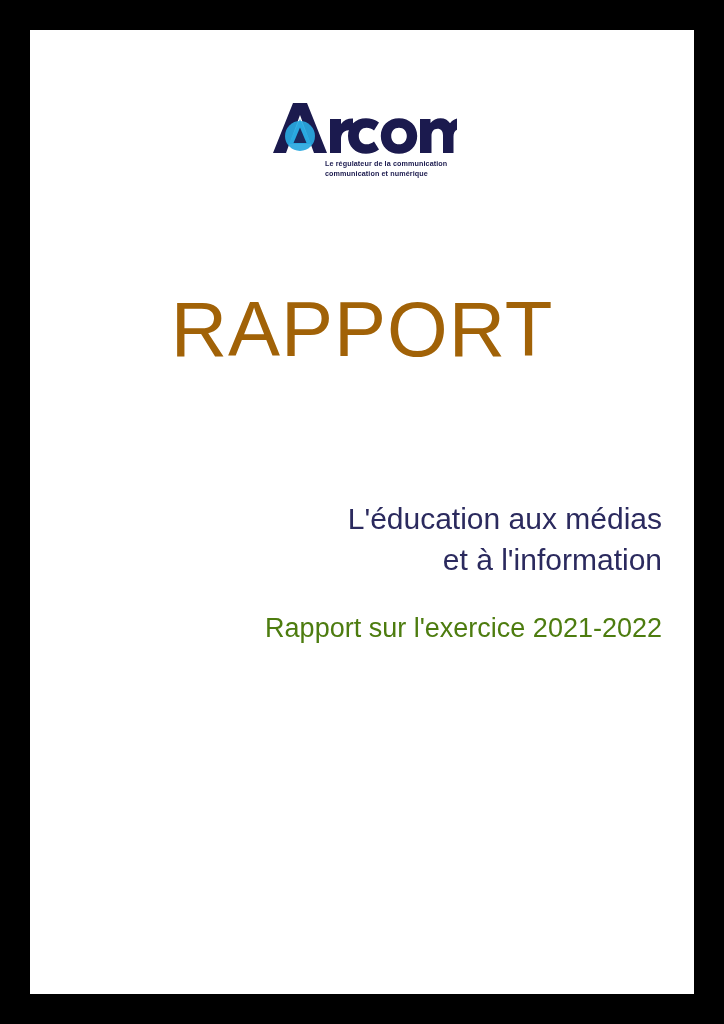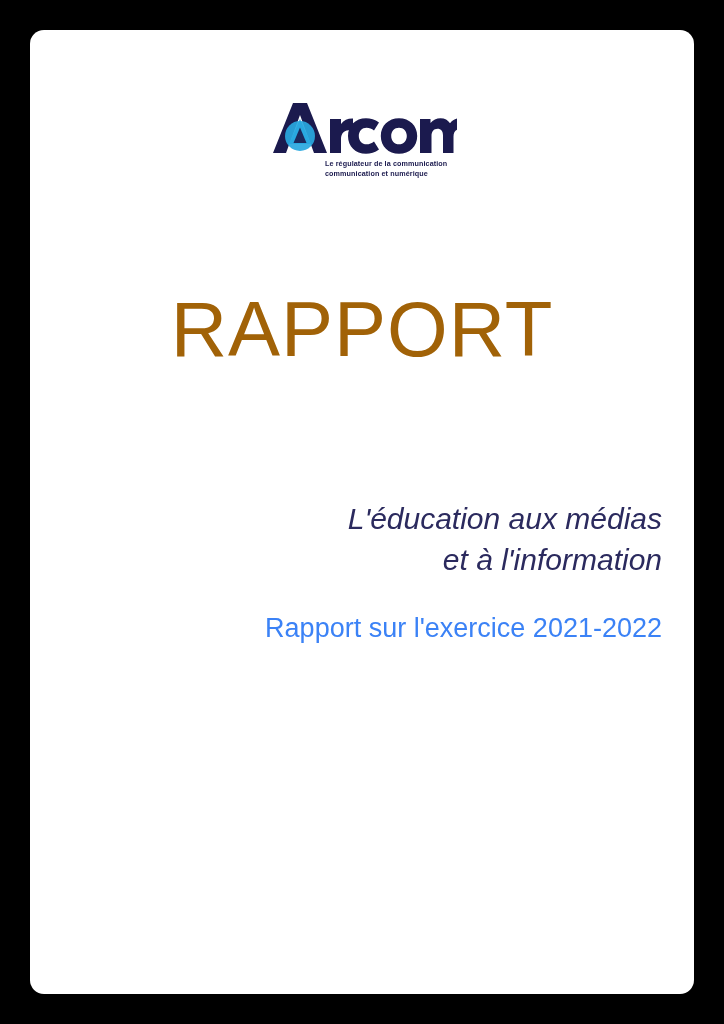--- a/index.html
+++ b/index.html
@@ -14,21 +14,20 @@
     font-family: "Liberation Sans", sans-serif;
   }
 
   .page {
     position: absolute;
     left: 30px;
     top: 30px;
     width: 664px;
     height: 964px;
     background: #ffffff;
-    border-radius: 14px;
   }
 
   
   .logo-block {
     position: absolute;
     left: 0;
     top: 70px;
     width: 100%;
     display: flex;
     flex-direction: column;
@@ -76,28 +75,27 @@
     top: 468px;
     width: 560px;
     text-align: right;
     color: #2b2a5e;
   }
   .subtitle-line {
     font-size: 30px;
     line-height: 1.38;
     font-weight: 400;
     color: #2b2a5e;
-    font-style: italic;
   }
   .report-period {
     margin-top: 30px;
     font-size: 27px;
     line-height: 1.3;
     font-weight: 400;
-    color: #3b82f6;
+    color: #4d7c0f;
   }
 
   
   .date-line {
     position: absolute;
     left: 0;
     top: 848px;
     width: 100%;
     text-align: center;
     font-size: 12.5px;

